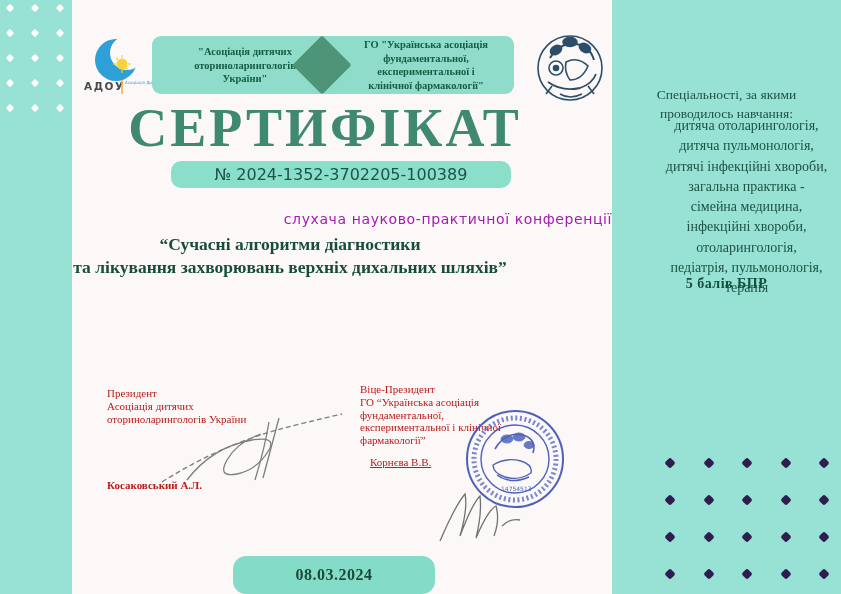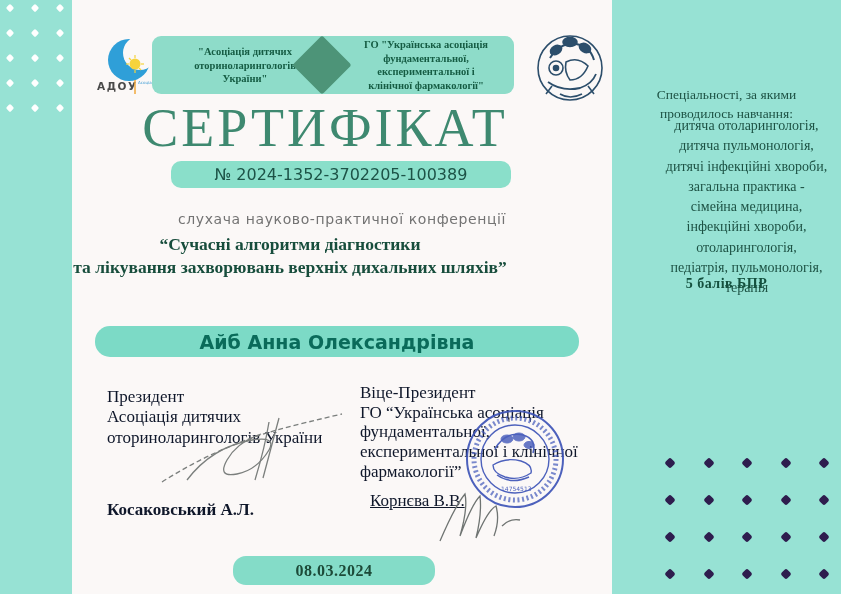--- a/index.html
+++ b/index.html
@@ -13,21 +13,21 @@
     background:#fbf8f7;
   }
   
   .dots-white{position:absolute;left:7px;top:5px;display:grid;
     grid-template-columns:repeat(3,25px);grid-auto-rows:25px;}
   .wdot{width:6px;height:6px;background:#ffffff;transform:rotate(45deg);border-radius:1.5px;}
   .dots-purple{position:absolute;left:666px;top:459px;display:grid;
     grid-template-columns:repeat(5,38.5px);grid-auto-rows:37px;}
   .pdot{width:8px;height:8px;background:#2e1d4e;transform:rotate(45deg);border-radius:2px;}
   
-  .logo-left{position:absolute;left:25px;top:34px;width:70px;height:70px;}
+  .logo-left{position:absolute;left:12px;top:34px;width:70px;height:70px;}
   .banner{
     position:absolute;left:80px;top:36px;width:362px;height:58px;
     background:#8edcc9;border-radius:9px;
   }
   .banner-org{
     position:absolute;top:50%;transform:translateY(-50%);
     font-size:10.5px;font-weight:bold;line-height:1.3;color:#155c43;
     text-align:center;white-space:pre-line;
   }
   .banner-org.left{left:14px;width:158px;}
@@ -35,55 +35,56 @@
   .diamond{
     position:absolute;left:149px;top:8px;width:42px;height:42px;
     background:#4d9478;transform:rotate(45deg);border-radius:3px;
   }
   .logo-right{position:absolute;left:460px;top:28px;width:76px;height:80px;}
   
   .cert-title{
     position:absolute;top:99px;left:0;width:506px;text-align:center;
     font-size:54px;letter-spacing:3px;color:#3e8970;line-height:1.1;
     font-family:"Liberation Serif", serif;
+    font-weight:bold;
   }
   .num-wrap{position:absolute;top:161px;left:0;width:506px;text-align:center;}
   .num-pill{
     display:inline-block;background:#8adfca;border-radius:10px;
     padding:4px 44px;font-family:"DejaVu Sans", sans-serif;
     font-size:16px;color:#1d5347;margin-left:32px;
   }
   .subtitle{
-    position:absolute;top:211px;left:0;width:540px;text-align:center;
+    position:absolute;top:211px;left:0;width:540px;text-align:right;
     font-family:"DejaVu Sans", sans-serif;font-size:14px;letter-spacing:.6px;
-    color:#737373;
+    color:#a21caf;
   }
   .conf-title{
     position:absolute;top:233px;left:0;width:436px;text-align:center;
     font-size:17.5px;font-weight:bold;color:#174d3c;line-height:1.33;
     white-space:pre-line;
   }
   .name-pill{
     position:absolute;left:23px;top:326px;width:484px;height:31px;
     background:#7cdac6;border-radius:15px;
     display:flex;align-items:center;justify-content:center;
     font-family:"DejaVu Sans", sans-serif;font-size:19px;font-weight:bold;color:#0a6b5a;
   }
   .sig-block{
-    position:absolute;font-size:17px;line-height:1.2;color:#0f172a;
+    position:absolute;font-size:11px;line-height:1.2;color:#b91c1c;
   }
   .sig-block .role{white-space:pre-line;}
   .sig-block.left{left:35px;top:387px;}
   .sig-block.right{left:288px;top:383px;line-height:1.16;}
   .sig-block.left .sig-name{margin-top:52px;font-weight:bold;}
   .sig-block.right .sig-name{margin-top:9px;padding-left:10px;text-decoration:underline;}
   .sig-scribble-left{position:absolute;left:85px;top:392px;}
   .sig-scribble-right{position:absolute;left:358px;top:486px;}
   .stamp{position:absolute;left:389px;top:405px;opacity:.92;}
-  .date-wrap{position:absolute;left:161px;top:556px;width:202px;height:29px;
+  .date-wrap{position:absolute;left:161px;top:556px;width:202px;height:38px;
     background:#84dcc8;border-radius:13px;
     display:flex;align-items:center;justify-content:center;
     font-size:16px;font-weight:bold;color:#1c4a38;letter-spacing:.5px;
   }
   
   .sidebar{position:absolute;left:612px;top:0;width:229px;height:594px;text-align:center;}
   .sb-heading{
     position:absolute;top:86px;left:0;width:229px;
     font-size:13.5px;color:#1d5244;white-space:pre-line;line-height:1.4;
   }
@@ -173,21 +174,20 @@
   <div class="cert-title">СЕРТИФІКАТ</div>
 
   <div class="num-wrap">
     <span class="num-pill">№ 2024-1352-3702205-100389</span>
   </div>
 
   <div class="subtitle">слухача науково-практичної конференції</div>
   <div class="conf-title">“Сучасні алгоритми діагностики
 та лікування захворювань верхніх дихальних шляхів”</div>
 
-  <div class="name-pill">Айб Анна Олександрівна</div>
 
   <div class="sig-block left">
     <div class="role">Президент
 Асоціація дитячих
 оториноларингологів України</div>
     <div class="sig-name">Косаковський А.Л.</div>
   </div>
 
   <div class="sig-block right">
     <div class="role">Віце-Президент

